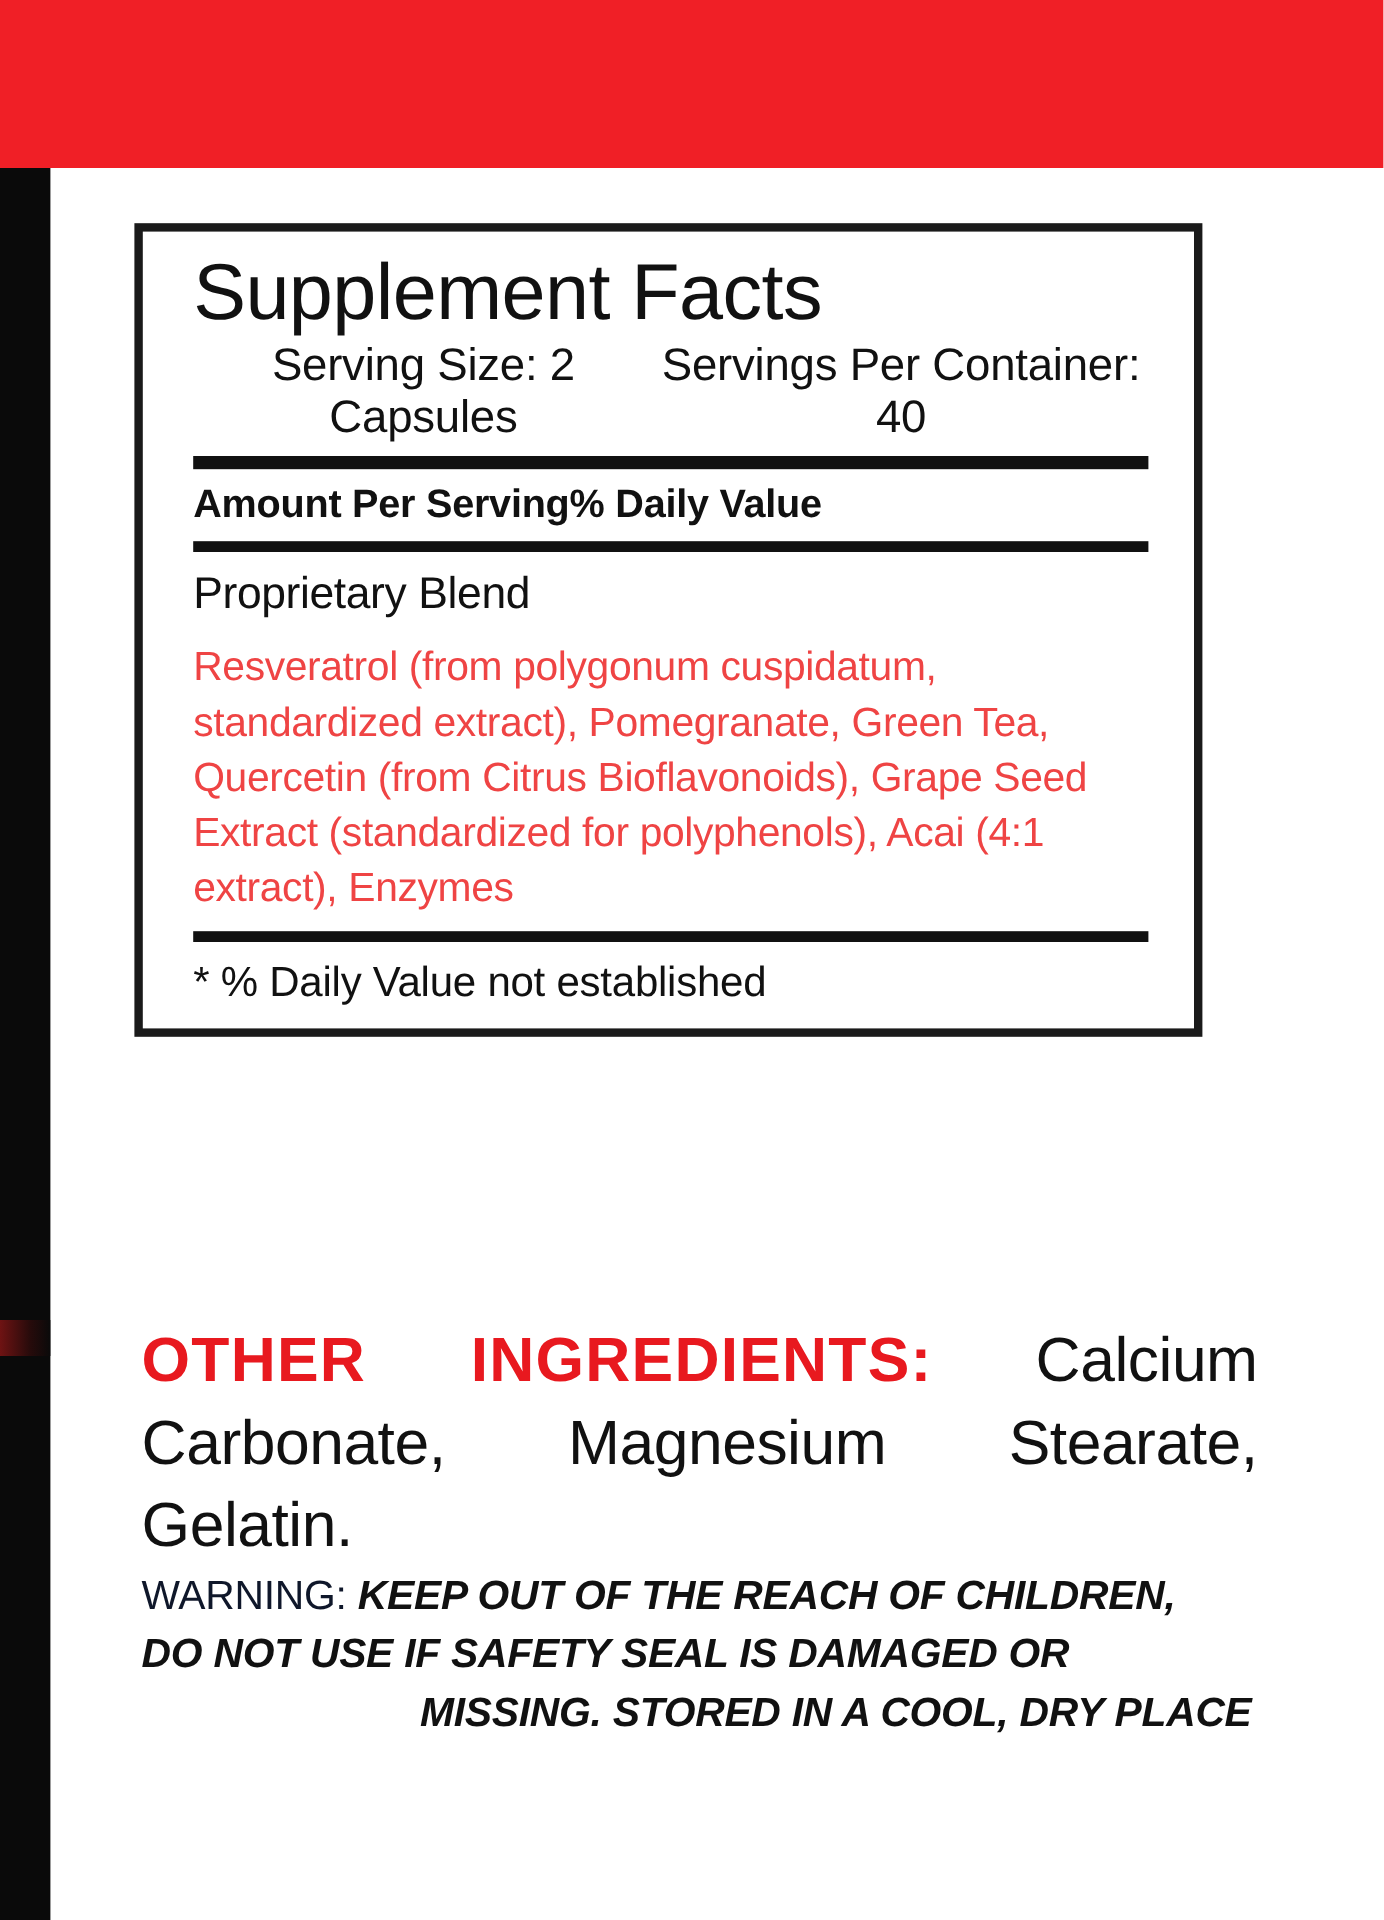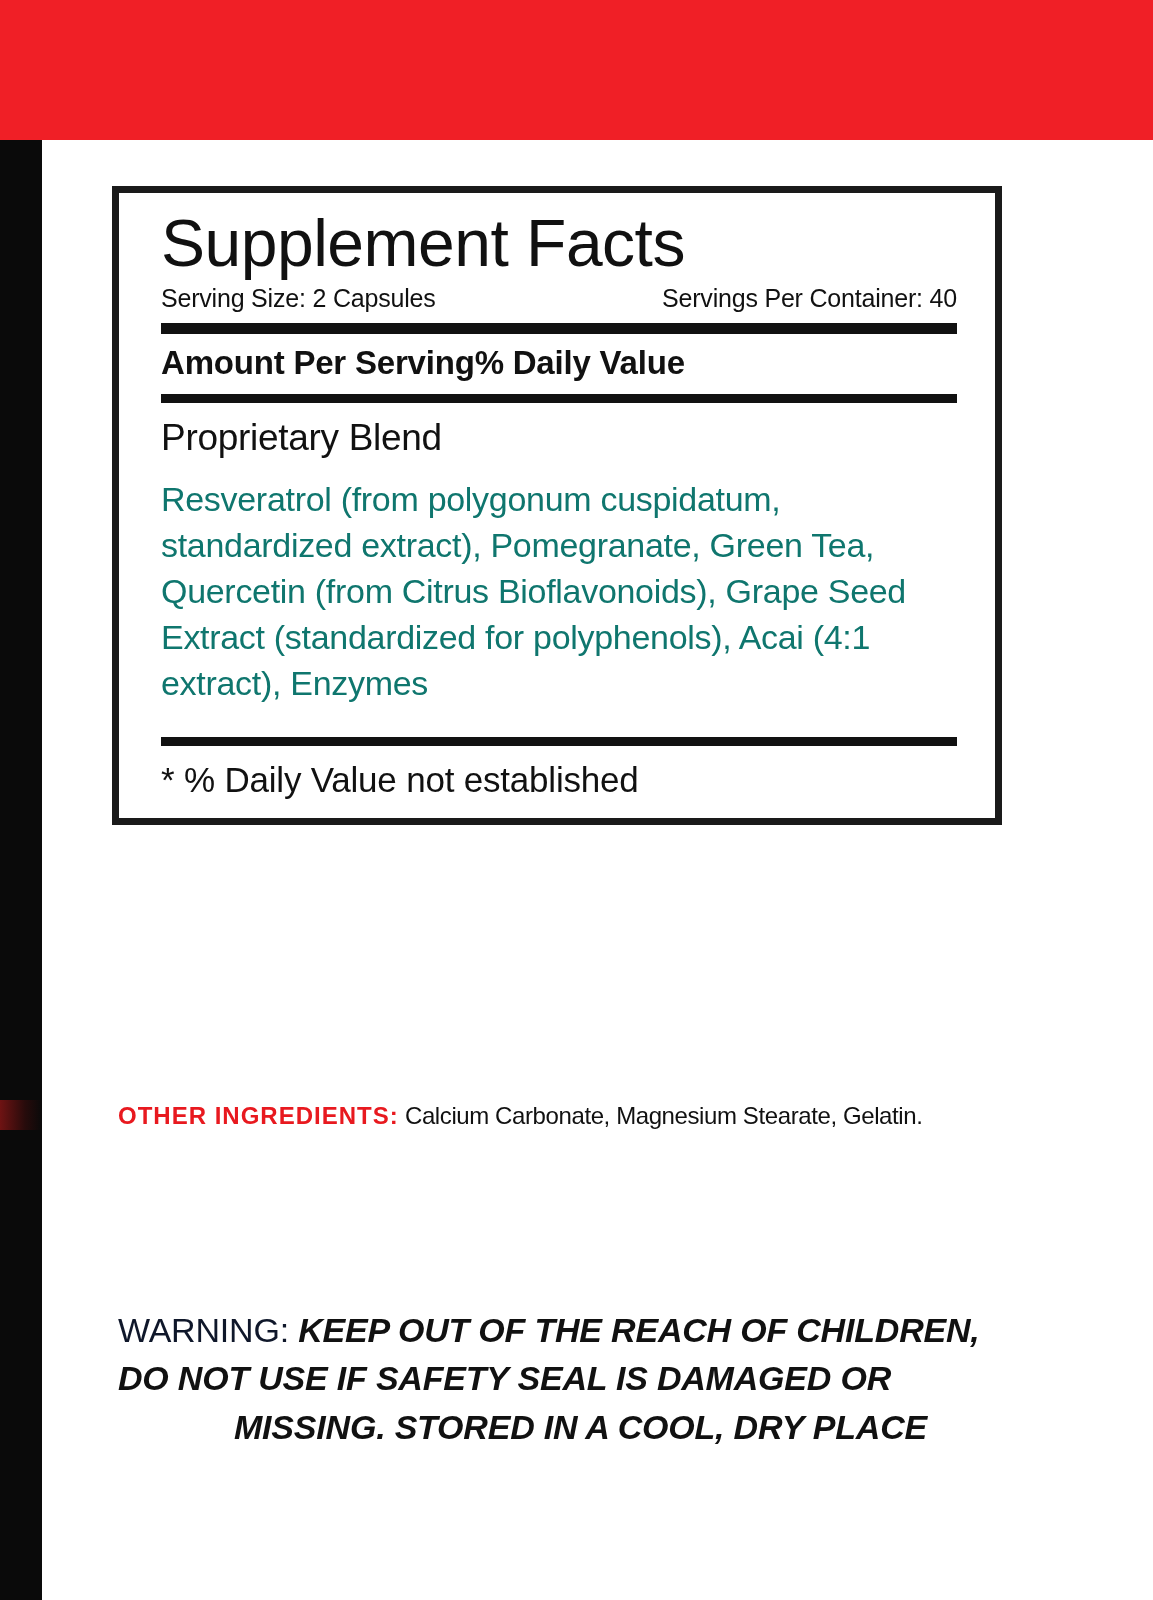--- a/index.html
+++ b/index.html
@@ -66,24 +66,25 @@
     line-height: 1.05;
     font-weight: 400;
     color: #111;
     letter-spacing: -0.5px;
     margin: 8px 0 4px 2px;
   }
   .sf-servings {
     display: flex;
     justify-content: space-between;
     align-items: baseline;
-    font-size: 25px;
+    font-size: 38px;
     color: #111;
     margin: 6px 2px 10px 2px;
     letter-spacing: -0.2px;
+    text-align: center;
   }
   .rule-thick {
     height: 11px;
     background: #111;
     margin: 0 2px;
   }
   .rule-mid {
     height: 9px;
     background: #111;
     margin: 0 2px;
@@ -106,38 +107,38 @@
     color: #111;
     padding: 14px 2px 8px 2px;
     letter-spacing: -0.3px;
   }
   .sf-blend .amt {
     font-weight: bold;
   }
   .sf-ingredients {
     font-size: 34px;
     line-height: 1.35;
-    color: #0f766e;
-    padding: 10px 4px 30px 2px;
+    color: #ef4444;
+    padding: 10px 4px 12px 2px;
     letter-spacing: -0.3px;
   }
   .sf-footnote {
     font-size: 35px;
     color: #111;
     padding: 14px 2px 6px 2px;
     letter-spacing: -0.2px;
   }
 
   
   .other-ing {
     position: absolute;
     left: 118px;
     top: 1100px;
     width: 930px;
-    font-size: 24px;
+    font-size: 52px;
     line-height: 1.32;
     color: #111;
     letter-spacing: -0.4px;
     text-align: justify;
   }
   .other-ing .label {
     color: #e8191f;
     font-weight: bold;
     letter-spacing: 1px;
   }
@@ -157,21 +158,21 @@
   }
   .warning .wlabel {
     color: #0f172a;
     font-weight: normal;
   }
   .warning .wtext {
     font-weight: bold;
     font-style: italic;
   }
   .warning .lastline {
-    text-align: center;
+    text-align: right;
   }
 </style>
 </head>
 <body>
 
 <div class="page">
 
   <div class="top-banner"></div>
   <div class="left-strip">
     <div class="left-strip-glow"></div>

